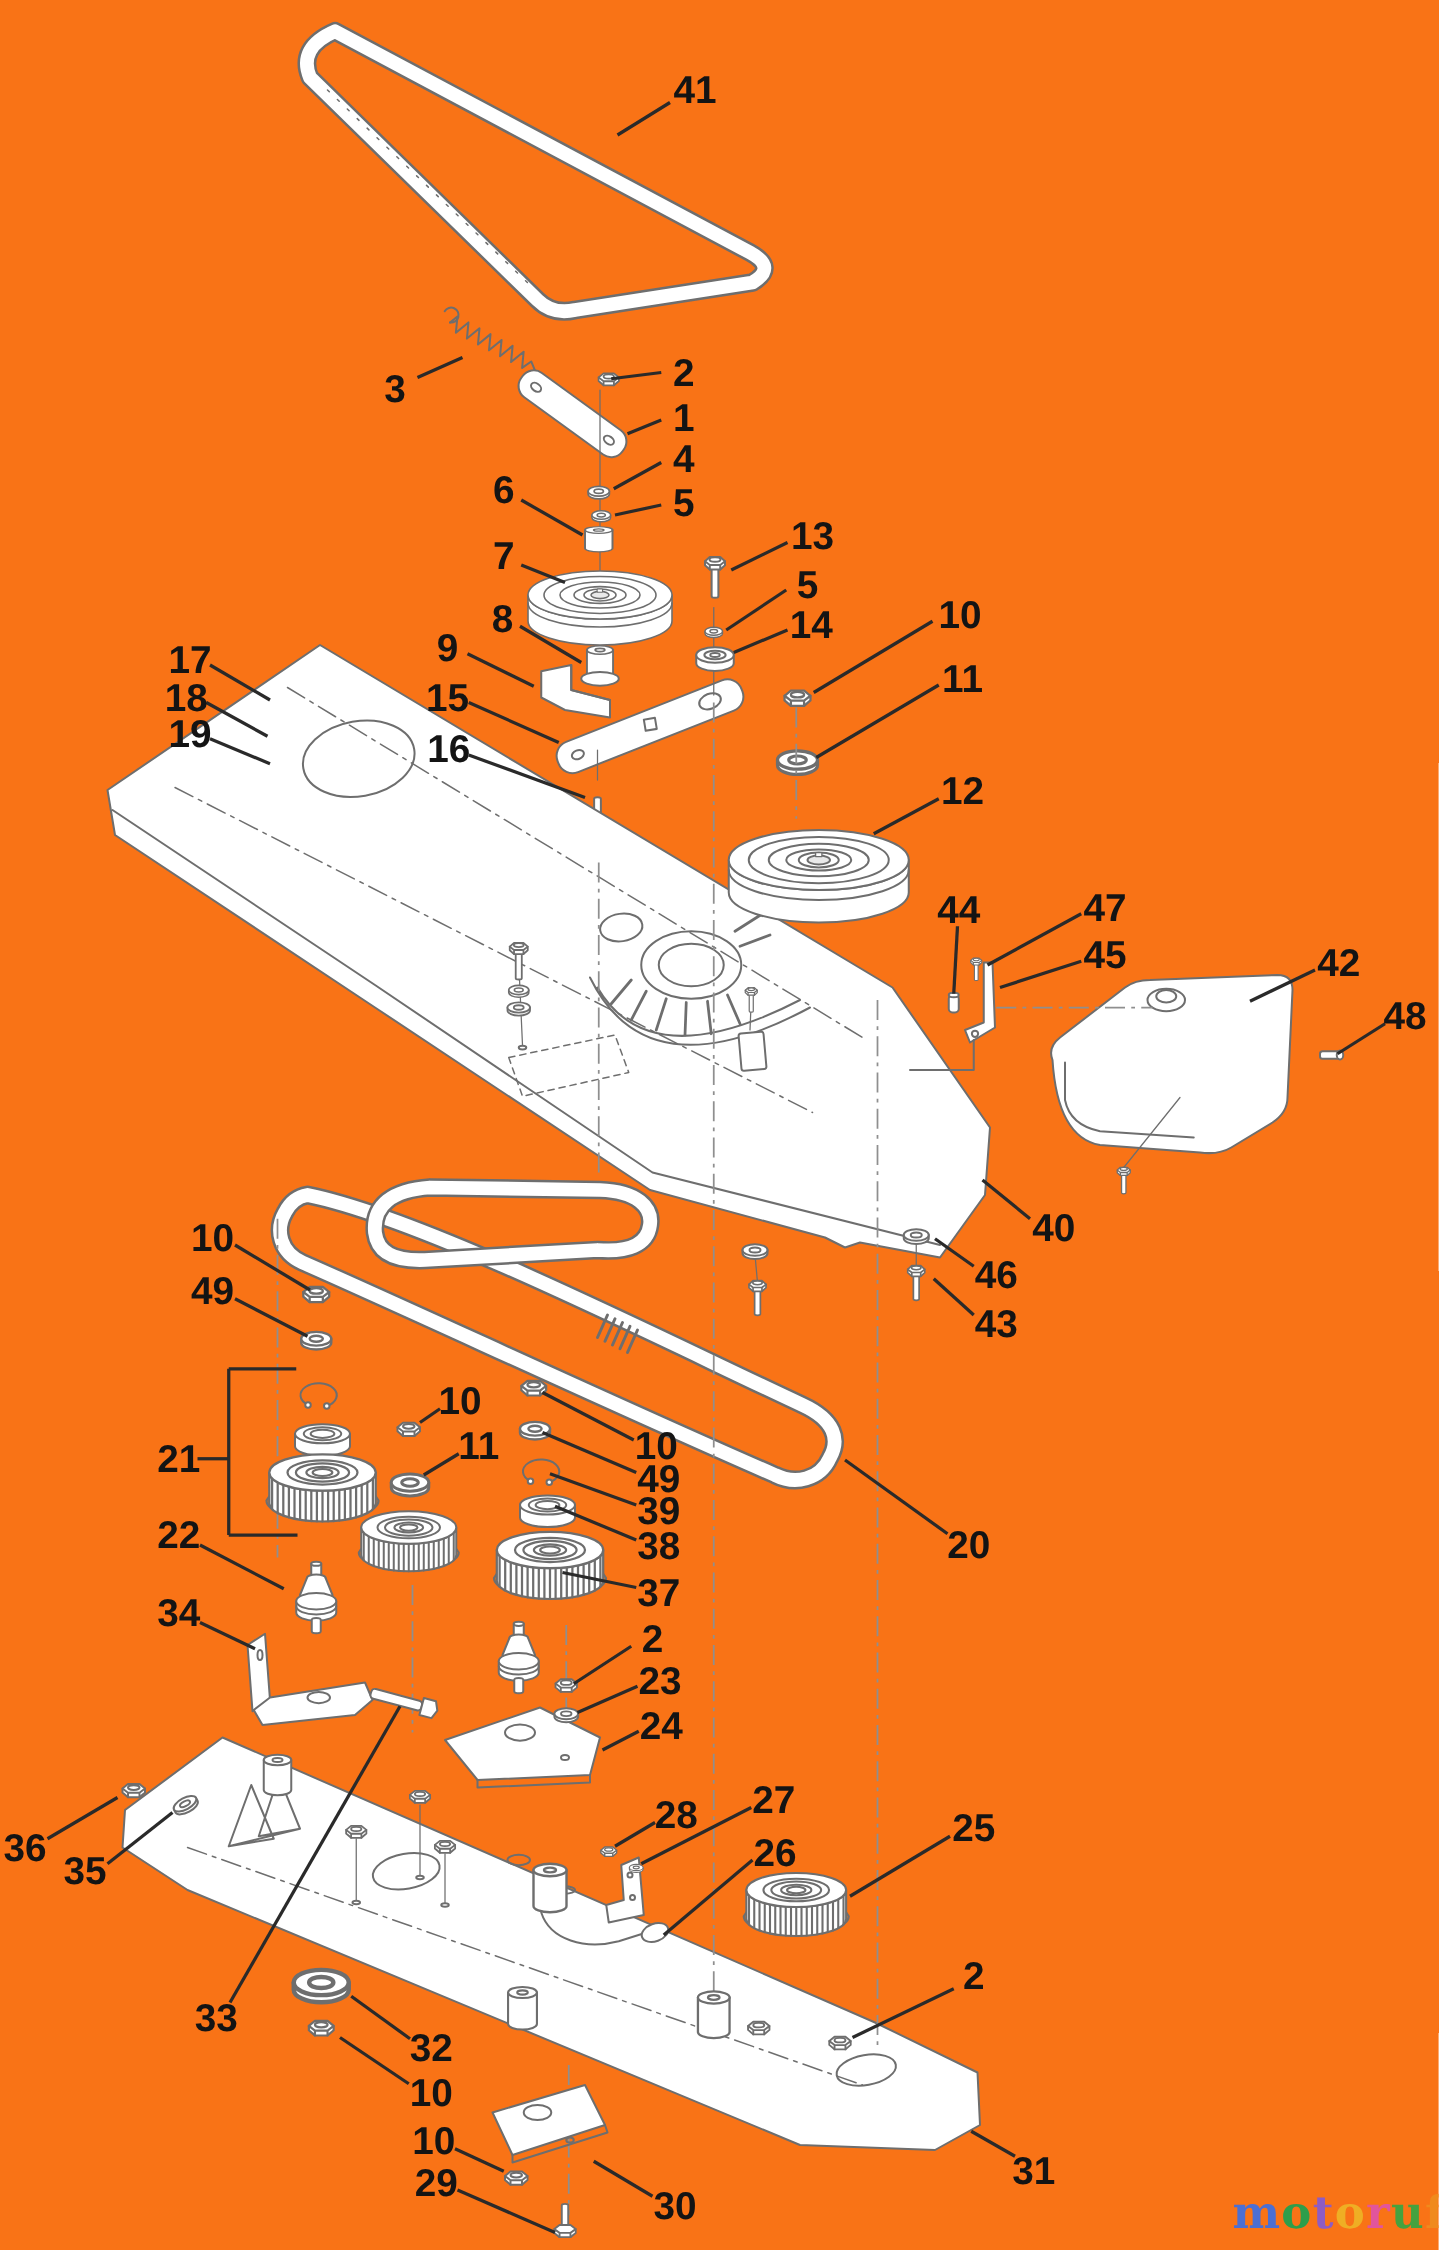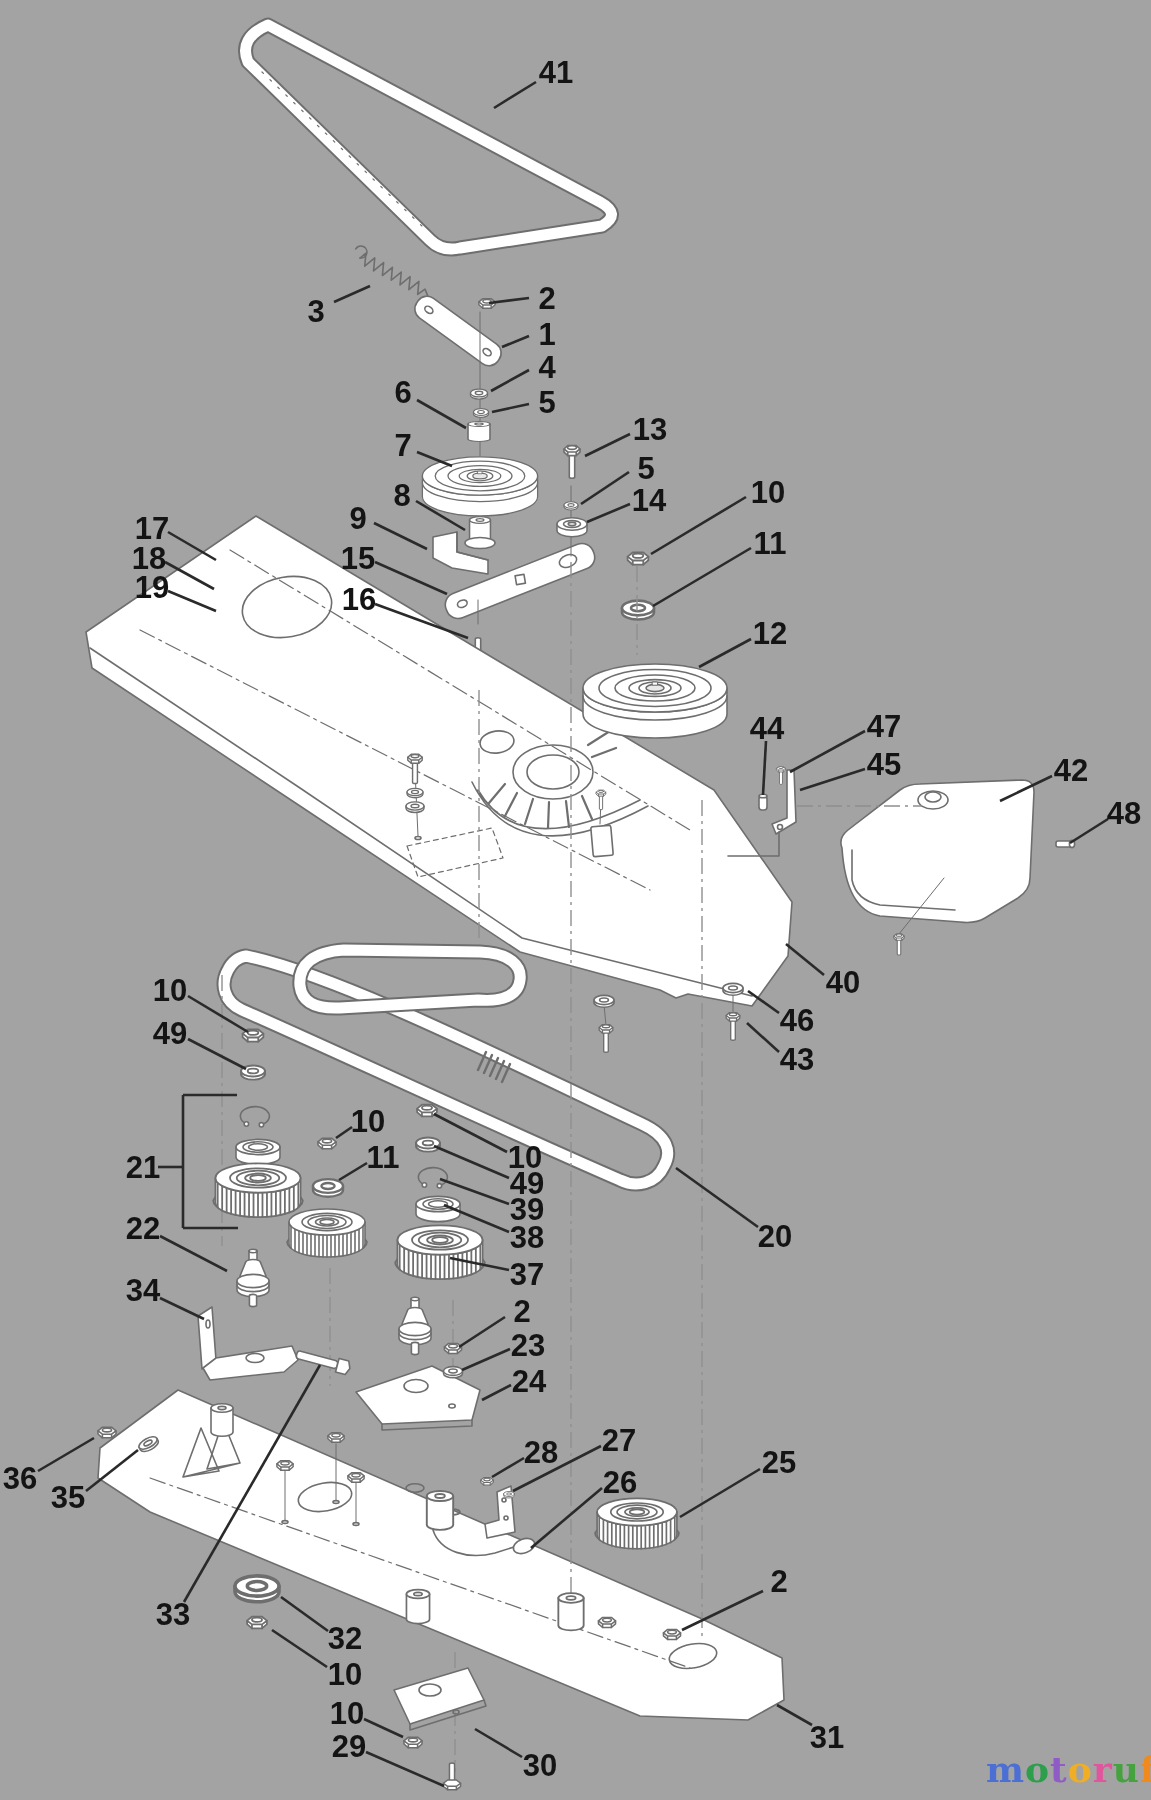--- a/index.html
+++ b/index.html
@@ -1,16 +1,16 @@
 <!DOCTYPE html>
 <html><head>
 <meta charset="utf-8">
 <style>
   html,body{margin:0;padding:0;background:#ffffff;}
-  #stage{position:relative;width:1151px;height:1800px;background:#a3a3a3;overflow:hidden;}
+  #stage{position:relative;width:1151px;height:1800px;background:#f97316;overflow:hidden;}
   svg{display:block;}
   #label-layer text{
     font-family:"Liberation Sans", sans-serif;
     font-weight:700;
     font-size:31px;
     fill:#141414;
     stroke:none;
   }
   #logo-text{
     font-family:"DejaVu Serif", serif;

